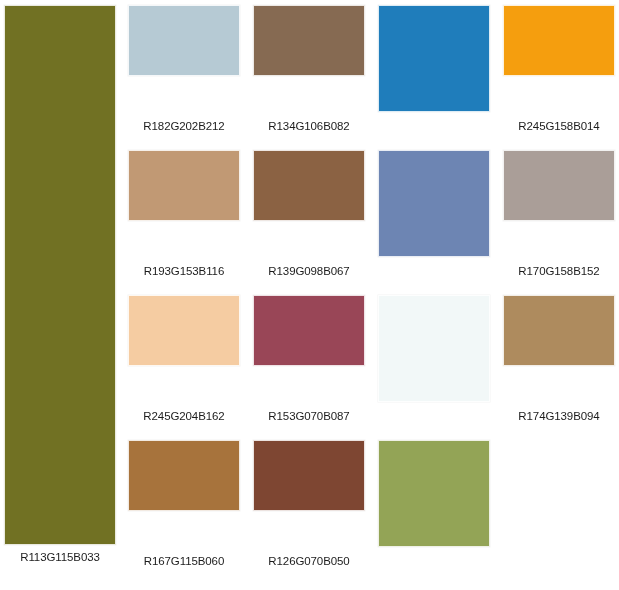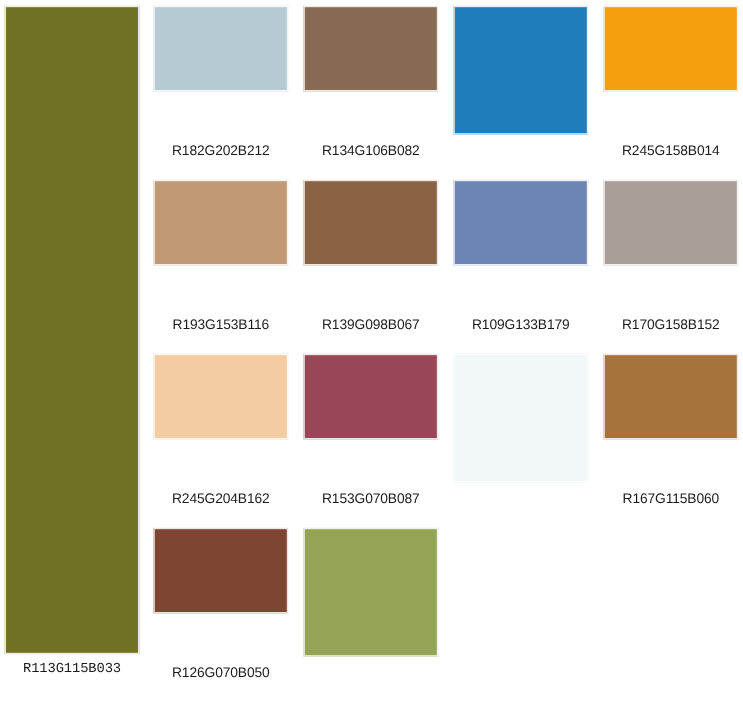--- a/index.html
+++ b/index.html
@@ -36,21 +36,20 @@
   }
   .feature-label {
     width: 112px;
     height: 25px;
     line-height: 25px;
     text-align: center;
     font-size: 11.5px;
     color: #1c1c1c;
     letter-spacing: -0.1px;
     white-space: nowrap;
-    font-family: Liberation Mono, monospace;
   }
 
   
   .grid {
     position: absolute;
     left: 128px;
     top: 5px;
     width: 488px;
     height: 565px;
     display: grid;
@@ -115,40 +114,43 @@
     <div class="cell">
       <div class="chip" style="background-color: rgb(193, 153, 116);"></div>
       <div class="chip-label">R193G153B116</div>
     </div>
     <div class="cell">
       <div class="chip" style="background-color: rgb(139, 98, 67);"></div>
       <div class="chip-label">R139G098B067</div>
     </div>
     <div class="cell">
       <div class="chip" style="background-color: rgb(109, 133, 179);"></div>
-      <div class="chip-label">R109G133B179</div>
     </div>
     <div class="cell">
       <div class="chip" style="background-color: rgb(170, 158, 152);"></div>
       <div class="chip-label">R170G158B152</div>
     </div>
 
     <div class="cell">
       <div class="chip" style="background-color: rgb(245, 204, 162);"></div>
       <div class="chip-label">R245G204B162</div>
     </div>
     <div class="cell">
       <div class="chip" style="background-color: rgb(153, 70, 87);"></div>
       <div class="chip-label">R153G070B087</div>
     </div>
     <div class="cell">
       <div class="chip" style="background-color: rgb(242, 248, 248);"></div>
     </div>
 
     <div class="cell">
+      <div class="chip" style="background-color: rgb(174, 139, 94);"></div>
+      <div class="chip-label">R174G139B094</div>
+    </div>
+    <div class="cell">
       <div class="chip" style="background-color: rgb(167, 115, 60);"></div>
       <div class="chip-label">R167G115B060</div>
     </div>
     <div class="cell">
       <div class="chip" style="background-color: rgb(126, 70, 50);"></div>
       <div class="chip-label">R126G070B050</div>
     </div>
     <div class="cell">
       <div class="chip" style="background-color: rgb(147, 164, 86);"></div>
     </div>

